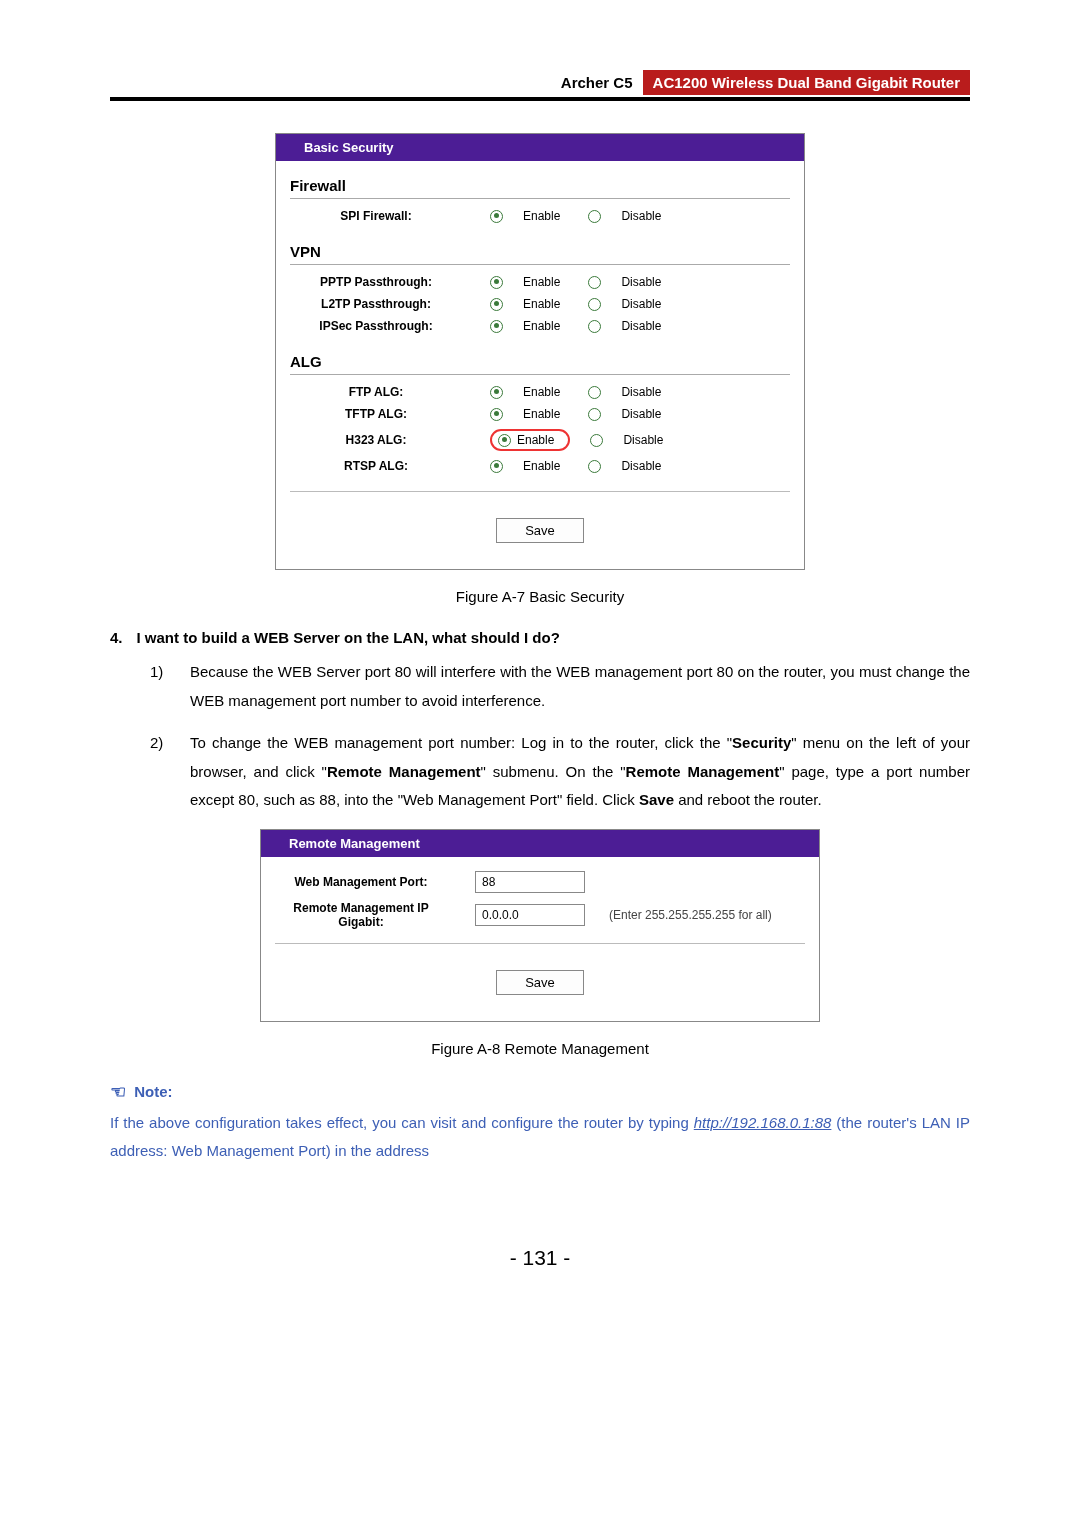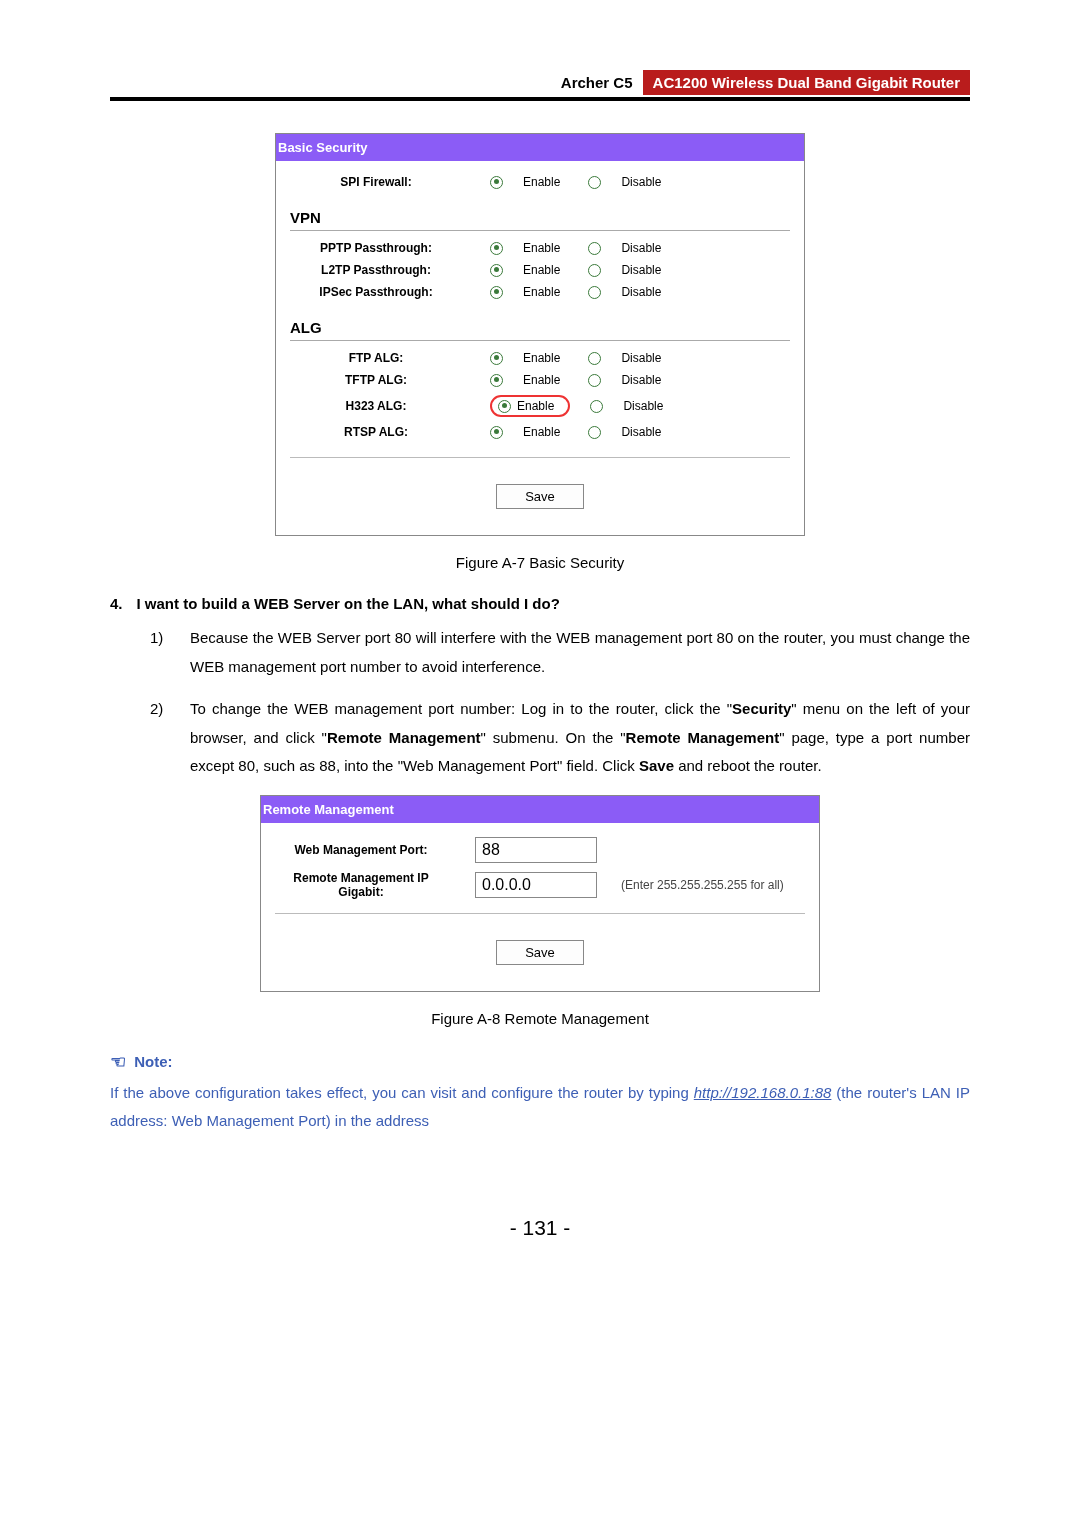--- a/index.html
+++ b/index.html
@@ -34,24 +34,24 @@
   }
   .panel {
     width: 530px;
     margin: 0 auto 18px auto;
     border: 1px solid #888;
     background: #fff;
     font-family: Arial, sans-serif;
     font-size: 13px;
   }
   .panel-header {
-    background: #8b5cf6;
+    background: #4c1d95;
     color: #fff;
     font-weight: bold;
-    padding: 6px 2px;
+    padding: 6px 28px;
   }
   .panel-body { padding: 10px 14px 14px 14px; }
   .section-title {
     font-weight: bold;
     font-size: 15px;
     margin: 16px 0 6px 0;
     border-bottom: 1px solid #aaa;
     padding-bottom: 4px;
   }
   .section-title:first-child { margin-top: 6px; }
@@ -126,23 +126,23 @@
     display: flex;
     gap: 20px;
     margin-bottom: 14px;
   }
   .q-body-list .li .num { min-width: 20px; }
   .q-body-list .li .txt { text-align: justify; }
   .panel2 .form-label { width: 200px; font-size: 12px; }
   .textinput {
     border: 1px solid #888;
     padding: 3px 6px;
-    font-size: 16px;
+    font-size: 12px;
     font-family: inherit;
-    width: 122px;
+    width: 110px;
   }
   .hint { font-size: 12px; color: #444; margin-left: 4px; }
   .note-hdr {
     color: #3d5fb5;
     font-weight: bold;
     display: flex;
     align-items: center;
     gap: 8px;
     margin: 14px 0 6px 0;
   }
@@ -168,20 +168,21 @@
 
 <div class="header-line">
   <div class="header-model">Archer C5</div>
   <div class="header-product">AC1200 Wireless Dual Band Gigabit Router</div>
 </div>
 
 <div class="panel">
   <div class="panel-header">Basic Security</div>
   <div class="panel-body">
 
+    <div class="section-title">Firewall</div>
     <div class="form-row">
       <div class="form-label">SPI Firewall:</div>
       <div class="form-value">
         <span class="radio selected"></span>
         <span class="radio-label">Enable</span>
         <span class="radio"></span>
         <span class="radio-label">Disable</span>
       </div>
     </div>
 

